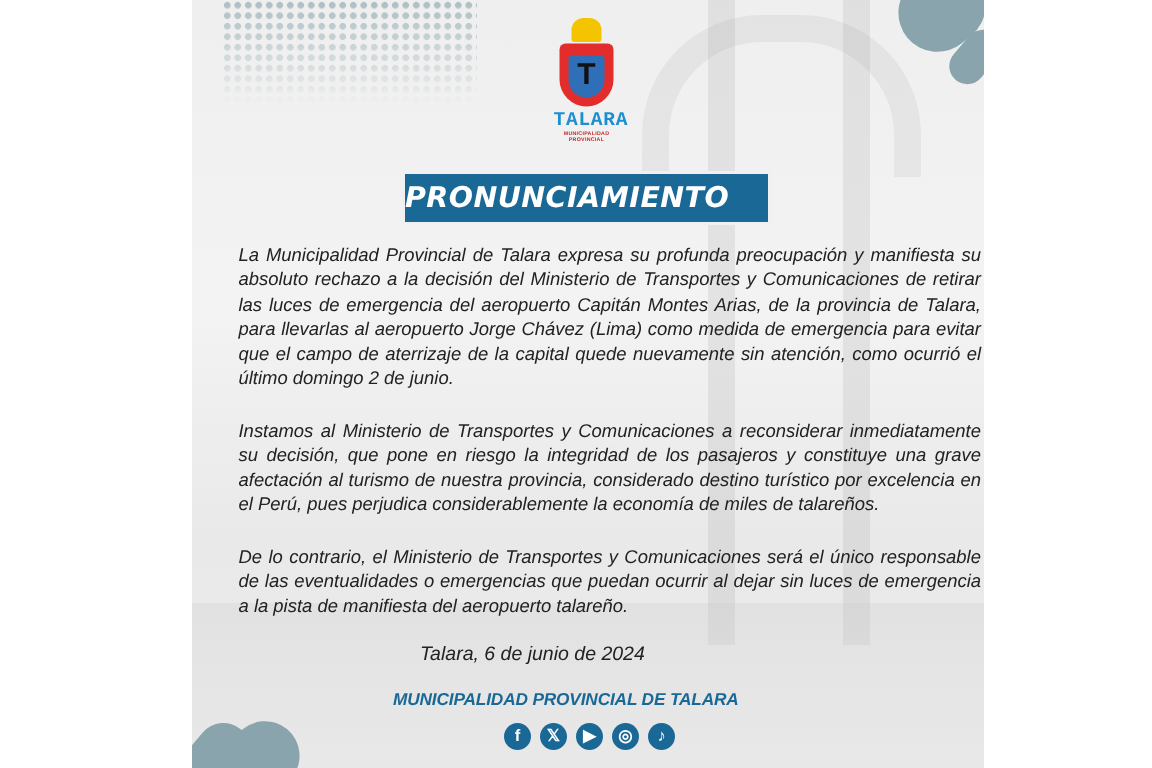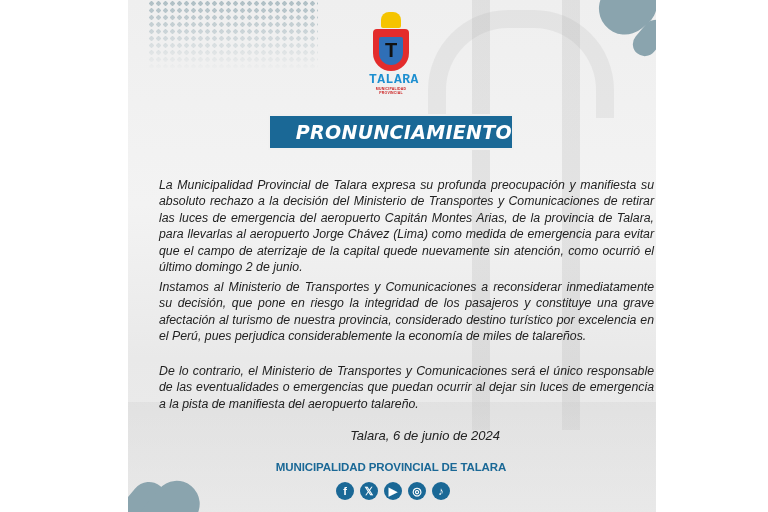--- a/index.html
+++ b/index.html
@@ -21,29 +21,29 @@
   .pill.bl1 { left:-8px; top:478px; width:36px; height:70px; border-radius:18px; transform:rotate(40deg); }
   .pill.bl2 { left:18px; top:478px; width:46px; height:70px; border-radius:23px; transform:rotate(40deg); }
 
   .logo { position:absolute; left:369px; top:12px; width:44px; height:86px; text-align:center; }
   .crown { width:20px; height:16px; margin:0 auto; background:#f5c400; border-radius:8px 8px 2px 2px; position:relative; }
   .shield { width:36px; height:42px; margin:1px auto 0; background:#e32c2c; border-radius:4px 4px 18px 18px; position:relative; }
   .shield-inner { position:absolute; left:6px; top:8px; width:24px; height:28px; background:#2f6fb7; border-radius:2px 2px 12px 12px; color:#111; font-weight:bold; font-size:20px; line-height:26px; }
   .logo-name { font-weight:900; font-size:13px; color:#1d8fd0; letter-spacing:0.5px; line-height:14px; margin-top:2px; font-family:Liberation Mono, monospace; }
   .logo-sub { font-size:3.5px; color:#c22; font-weight:bold; letter-spacing:0.2px; }
 
-  .title-box { position:absolute; left:268px; top:114px; width:246px; height:36px; background:#1a6896; border:2px solid #f0f0f0; box-sizing:border-box; display:flex; align-items:center; justify-content:flex-end; }
+  .title-box { position:absolute; left:268px; top:114px; width:246px; height:36px; background:#1a6896; border:2px solid #f0f0f0; box-sizing:border-box; display:flex; align-items:center; justify-content:flex-start; }
   .title-box span { color:#fff; font-weight:900; font-style:italic; font-size:19px; letter-spacing:0.3px; font-family:"DejaVu Sans", sans-serif; }
 
   .body-text { position:absolute; left:159px; width:495px; font-style:italic; font-size:12.3px; line-height:16.4px; color:#222; text-align:justify; font-family:"Liberation Sans", sans-serif; }
-  .p1 { top:162px;margin-top:15px; }
+  .p1 { top:162px; }
   .p2 { top:279px; }
   .p3 { top:363px; }
-  .date { position:absolute; left:280px; width:220px; top:428px; text-align:right; font-style:italic; font-size:13px; color:#222; }
-  .footer-name { position:absolute; left:262px; width:258px; top:461px; text-align:center; font-weight:bold; font-size:11.5px; color:#1a6896; font-family:"Liberation Sans", sans-serif; letter-spacing:-0.1px; }
+  .date { position:absolute; left:280px; width:220px; top:428px; text-align:left; font-style:italic; font-size:13px; color:#222; }
+  .footer-name { position:absolute; left:262px; width:258px; top:461px; text-align:left; font-weight:bold; font-size:11.5px; color:#1a6896; font-family:"Liberation Sans", sans-serif; letter-spacing:-0.1px;font-style:italic; }
   .social { position:absolute; left:336px; top:482px; display:flex; gap:6px; }
   .social .ic { width:18px; height:18px; border-radius:50%; background:#1a6896; color:#fff; font-size:11px; line-height:18px; text-align:center; font-weight:bold; }
 </style>
 </head>
 <body>
 
 <div class="poster">
   <div class="bg-arch"></div>
   <div class="bg-building"></div>
   <div class="bg-ground"></div>

